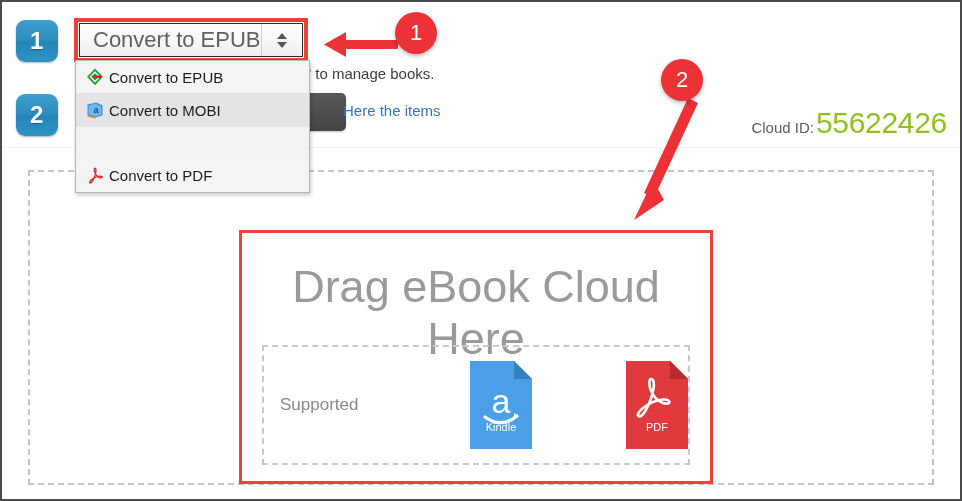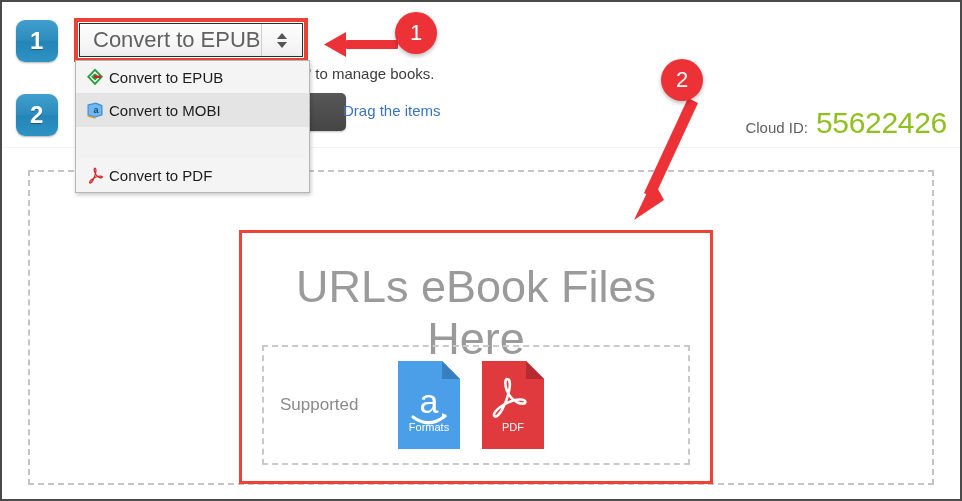--- a/index.html
+++ b/index.html
@@ -162,21 +162,21 @@
     white-space: nowrap;
   }
   .cloud-id-label {
     font-size: 15px;
     color: #5e5e5e;
     text-align: center;
   }
   .cloud-id-value {
     font-size: 30px;
     color: #8fc01e;
-    margin-left: 8px;
+    margin-left: 2px;
     letter-spacing: -.3px;
   }
 
   
   .content-area {
     position: absolute;
     left: 26px; top: 168px;
     right: 26px; bottom: 14px;
     border: 2px dashed #c4c4c4;
   }
@@ -200,21 +200,22 @@
     font-weight: normal;
   }
   .formats-box {
     position: absolute;
     left: 20px; right: 20px;
     top: 112px; height: 120px;
     border: 2px dashed #c9c9c9;
     display: flex;
     align-items: center;
     padding-left: 16px;
-    gap: 22px;
+    gap: 32px;
+    justify-content: space-between;
   }
   .formats-label {
     font-size: 17px;
     color: #8a8a8a;
     line-height: 1.45;
     width: 96px;
   }
 
   
   .file-icon {
@@ -267,21 +268,21 @@
     <span>2</span>
   </div>
 
   <div class="toolbar"></div>
   <div class="toolbar-sep"></div>
 
   <div class="desc-text">Download URLs, click "Cloud ID" to manage books.</div>
 
   <div class="dark-btn"></div>
 
-  <div class="clear-link">Drag the items</div>
+  <div class="clear-link">Here the items</div>
 
   <div class="cloud-id">
     <span class="cloud-id-label">Cloud ID:</span>
     <span class="cloud-id-value">55622426</span>
   </div>
 
   <div class="select-wrap">
     <div class="select-box">
       <span class="select-label">Convert to EPUB</span>
       <span class="select-divider"></span>
@@ -324,37 +325,37 @@
           <path d="M9.8 2.2 c1.2 0 1.4 1.9 1.0 4.0 c-.5 2.6 -1.6 6.0 -2.9 8.2 c-1.0 1.7 -2.3 3.0 -3.0 2.5 c-.8 -.6 .4 -2.3 2.2 -3.6 c2.3 -1.7 5.6 -3.0 7.7 -3.1 c1.7 -.1 2.6 .4 2.5 1.0 c-.1 .8 -1.6 .9 -3.1 .2 c-1.9 -.9 -3.6 -2.9 -4.4 -5.0 c-.7 -1.8 -.8 -4.2 -.0 -4.2 Z" fill="none" stroke="#d7262b" stroke-width="1.25" stroke-linejoin="round"></path>
         </svg>
       </span>
       <span>Convert to PDF</span>
     </div>
   </div>
 
   <div class="content-area"></div>
 
   <div class="dropzone-outline">
-    <div class="drop-title">URLs eBook Files Here</div>
+    <div class="drop-title">Drag eBook Cloud Here</div>
 
     <div class="formats-box">
       <div class="formats-label">
         <div>Supported</div>
       </div>
 
 
       <div class="file-icon">
         <svg width="62" height="88" viewBox="0 0 62 88">
           <path d="M0 0 H44 L62 18 V88 H0 Z" fill="#4a9fe8"></path>
           <path d="M44 0 L62 18 H44 Z" fill="#3680c1"></path>
           <text x="31" y="52" text-anchor="middle" font-family="Liberation Sans, sans-serif" font-size="34" fill="#ffffff">a</text>
           <path d="M15 56 Q31 68 47 55" fill="none" stroke="#ffffff" stroke-width="3.2" stroke-linecap="round"></path>
           <path d="M44 52 L49 55 L44 59 Z" fill="#ffffff"></path>
         </svg>
-        <span class="fi-caption">Formats</span>
+        <span class="fi-caption">Kindle</span>
       </div>
 
       <div class="file-icon">
         <svg width="62" height="88" viewBox="0 0 62 88">
           <path d="M0 0 H44 L62 18 V88 H0 Z" fill="#e0393e"></path>
           <path d="M44 0 L62 18 H44 Z" fill="#b72a2f"></path>
           <path d="M25 18 c3 0 3.4 5 2.3 10.5 c-1.3 6.5 -4.2 15 -7.4 20.5 c-2.5 4.3 -5.6 7.4 -7.3 6.2 c-2 -1.4 1 -5.8 5.4 -9 c5.7 -4.2 14 -7.4 19.2 -7.7 c4.2 -.3 6.4 1 6.2 2.5 c-.3 2 -4 2.2 -7.7 .5 c-4.7 -2.2 -9 -7.2 -11 -12.5 c-1.7 -4.5 -2 -10.5 .3 -11 Z" fill="none" stroke="#ffffff" stroke-width="2.6" stroke-linejoin="round"></path>
         </svg>
         <span class="fi-caption">PDF</span>
       </div>

